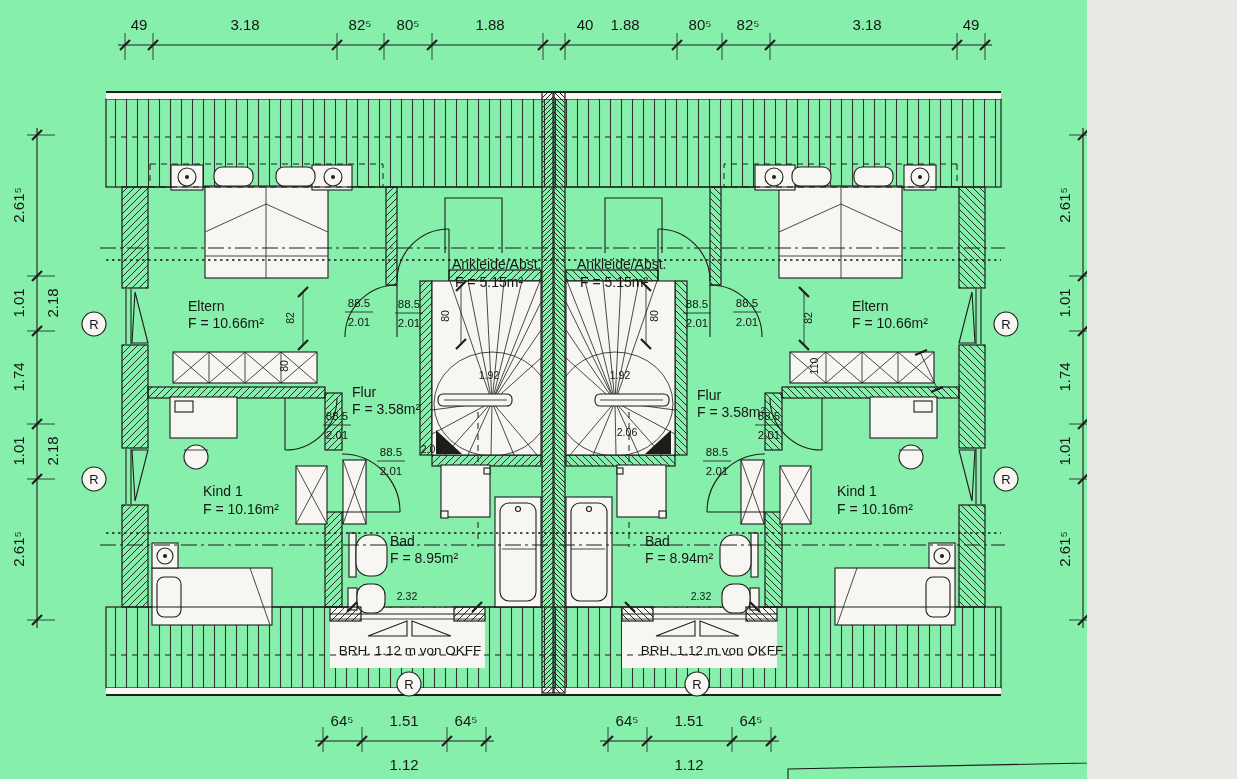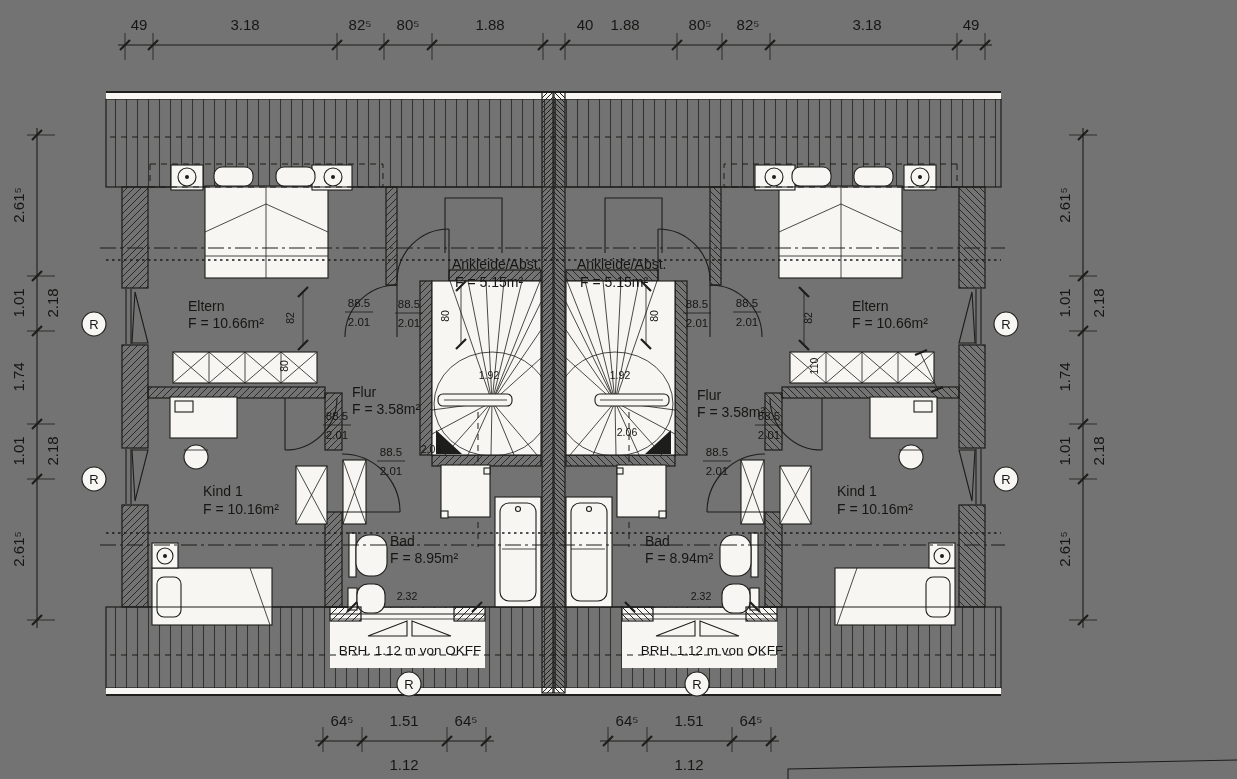--- a/index.html
+++ b/index.html
@@ -1,16 +1,16 @@
 <!DOCTYPE html>
 <html><head>
 <meta charset="utf-8">
 <style>
   html,body{margin:0;padding:0;background:#e8e8e4;}
-  #stage{position:relative;width:1237px;height:779px;background:#737373;overflow:hidden;
+  #stage{position:relative;width:1087px;height:779px;background:#86efac;overflow:hidden;
          font-family:"Liberation Sans","DejaVu Sans",sans-serif;}
   svg{position:absolute;left:0;top:0;}
   .ln{stroke:#1d1d1b;fill:none;stroke-width:1.1;}
   .ln2{stroke:#1d1d1b;fill:none;stroke-width:1.8;}
   .thin{stroke:#1d1d1b;fill:none;stroke-width:0.8;}
   .wall{fill:url(#hw);stroke:#1d1d1b;stroke-width:1.2;}
   .pwall{fill:url(#hw2);stroke:#1d1d1b;stroke-width:1.2;}
   .furn{fill:#f7f6f2;stroke:#1d1d1b;stroke-width:1.1;}
   .white{fill:#f7f6f2;stroke:none;}
   .tick{stroke:#1d1d1b;stroke-width:2.2;fill:none;}

